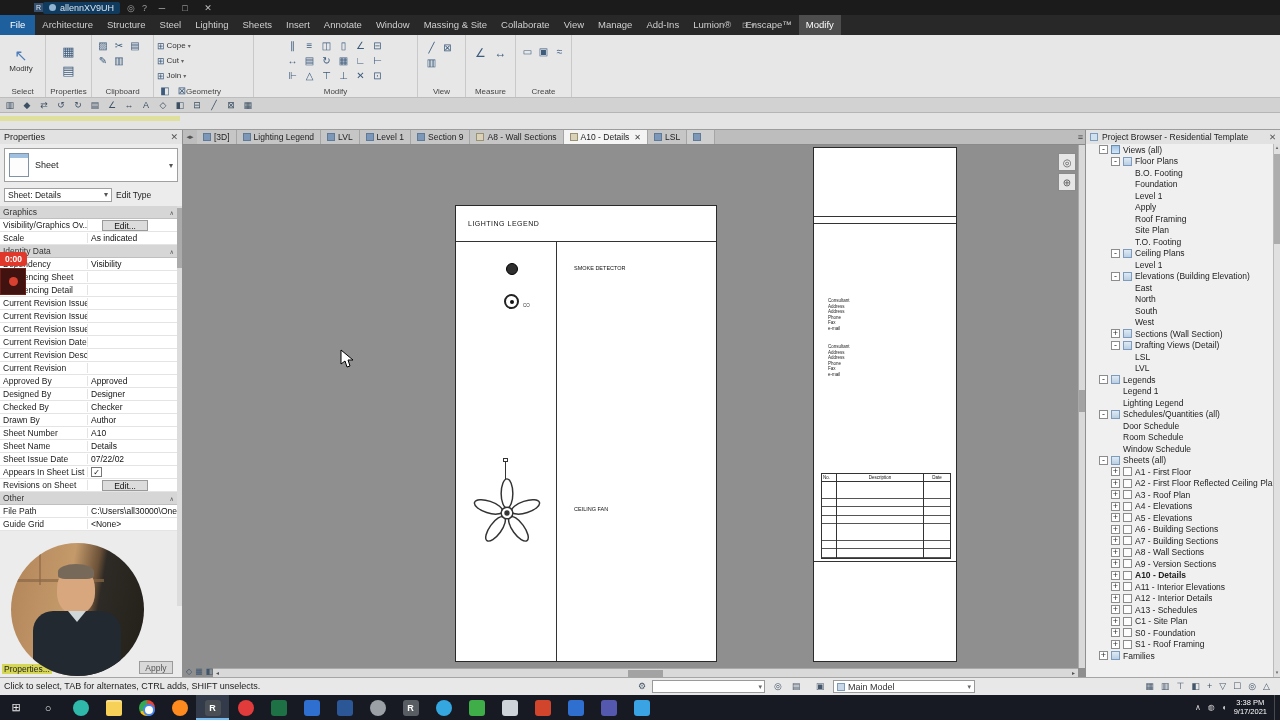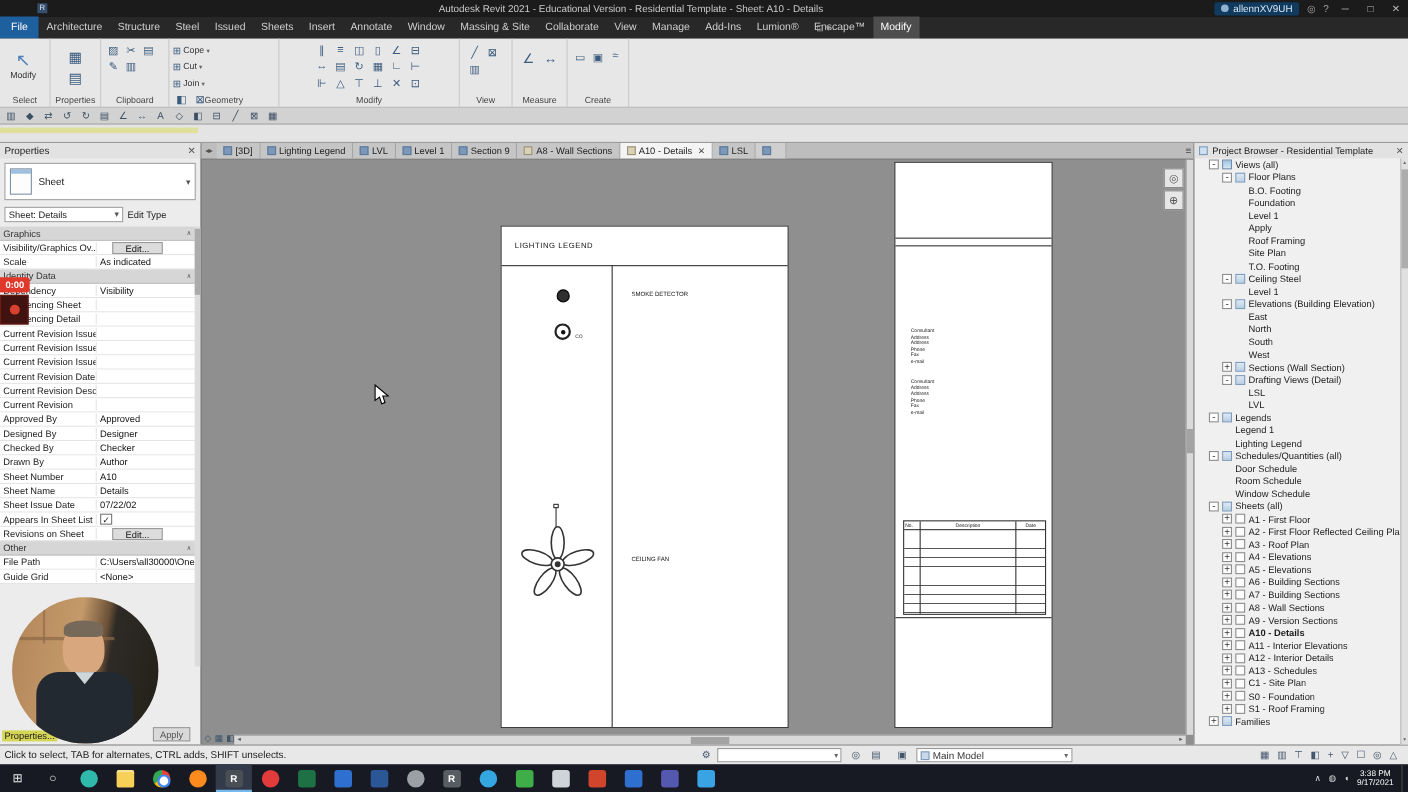--- a/index.html
+++ b/index.html
@@ -198,21 +198,20 @@
   .wc-collar { position:absolute; left:57px; top:68px; width:18px; height:11px; background:#cfd6da; clip-path:polygon(0 0,100% 0,50% 100%); }
   #cursor { position:absolute; left:340px; top:349px; z-index:80; }
 </style>
 </head>
 <body>
 
 <div id="app">
 
   <div id="titlebar">
     <span class="tb-appicon">R</span>
-    <span class="tb-title">Autodesk Revit 2021 - Educational Version - Residential Template - Sheet: A10 - Details</span>
     <div class="tb-right">
       <div class="tb-user">
         <span class="tb-avatar"></span>
         <span>allennXV9UH</span>
       </div>
       <span class="tb-ico">◎</span>
       <span class="tb-ico">?</span>
       <span class="tb-win">─</span>
       <span class="tb-win">□</span>
       <span class="tb-win close">✕</span>
@@ -222,21 +221,21 @@
   <div id="ribbontabs">
 
       <div class="rtab file">File</div>
 
       <div class="rtab">Architecture</div>
 
       <div class="rtab">Structure</div>
 
       <div class="rtab">Steel</div>
 
-      <div class="rtab">Issued</div>
+      <div class="rtab">Lighting</div>
 
       <div class="rtab">Sheets</div>
 
       <div class="rtab">Insert</div>
 
       <div class="rtab">Annotate</div>
 
       <div class="rtab">Window</div>
 
       <div class="rtab">Massing &amp; Site</div>
@@ -745,21 +744,21 @@
 
           <div class="pb-row l2">
             <span class="tg"></span>
 
             <span class="tl">T.O. Footing</span>
           </div>
 
           <div class="pb-row l1">
             <span class="tg">-</span>
             <span class="tic ic-folder"></span>
-            <span class="tl">Ceiling Steel</span>
+            <span class="tl">Ceiling Plans</span>
           </div>
 
           <div class="pb-row l2">
             <span class="tg"></span>
 
             <span class="tl">Level 1</span>
           </div>
 
           <div class="pb-row l1">
             <span class="tg">-</span>

